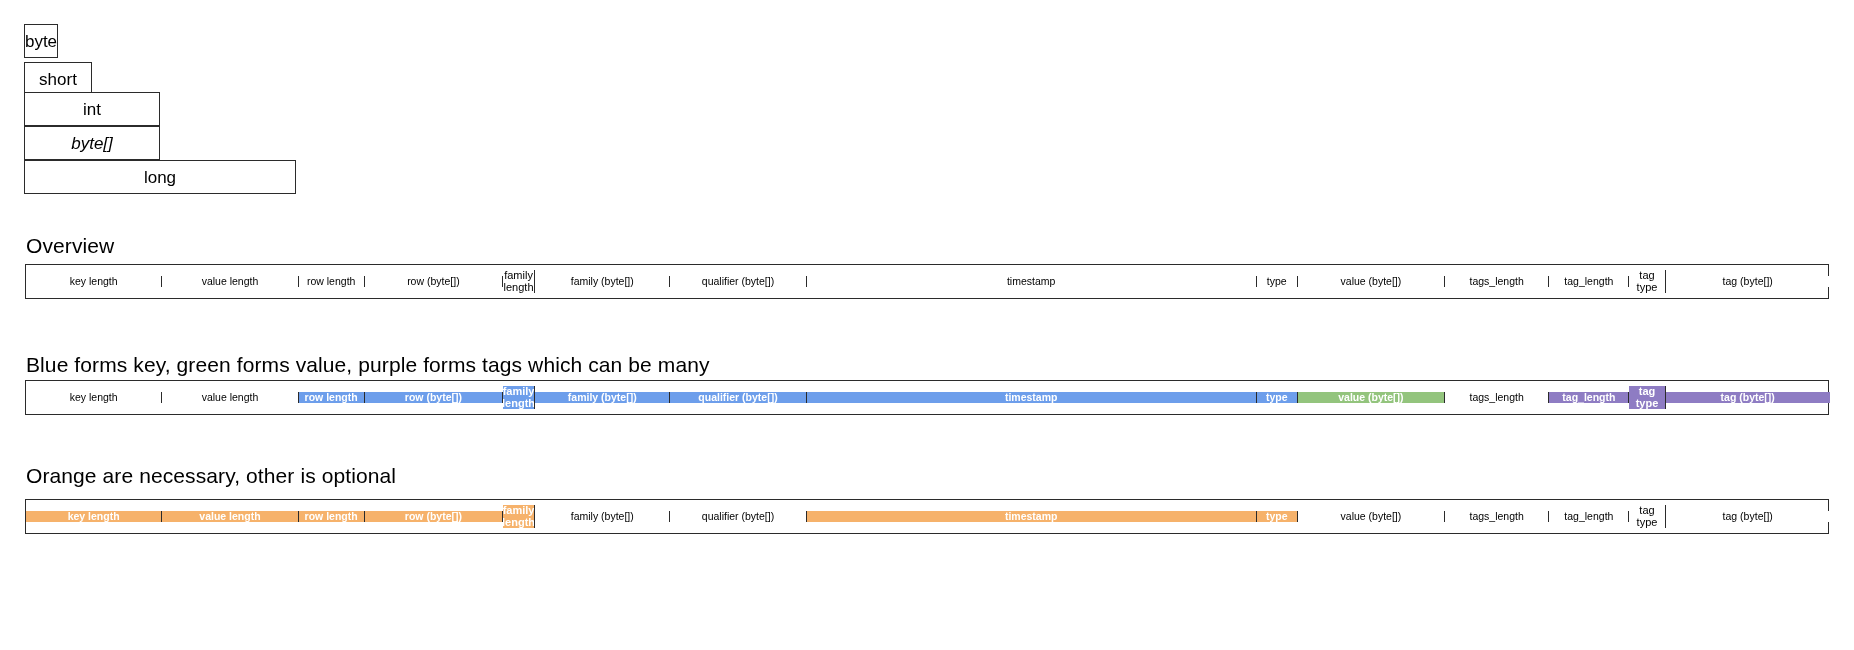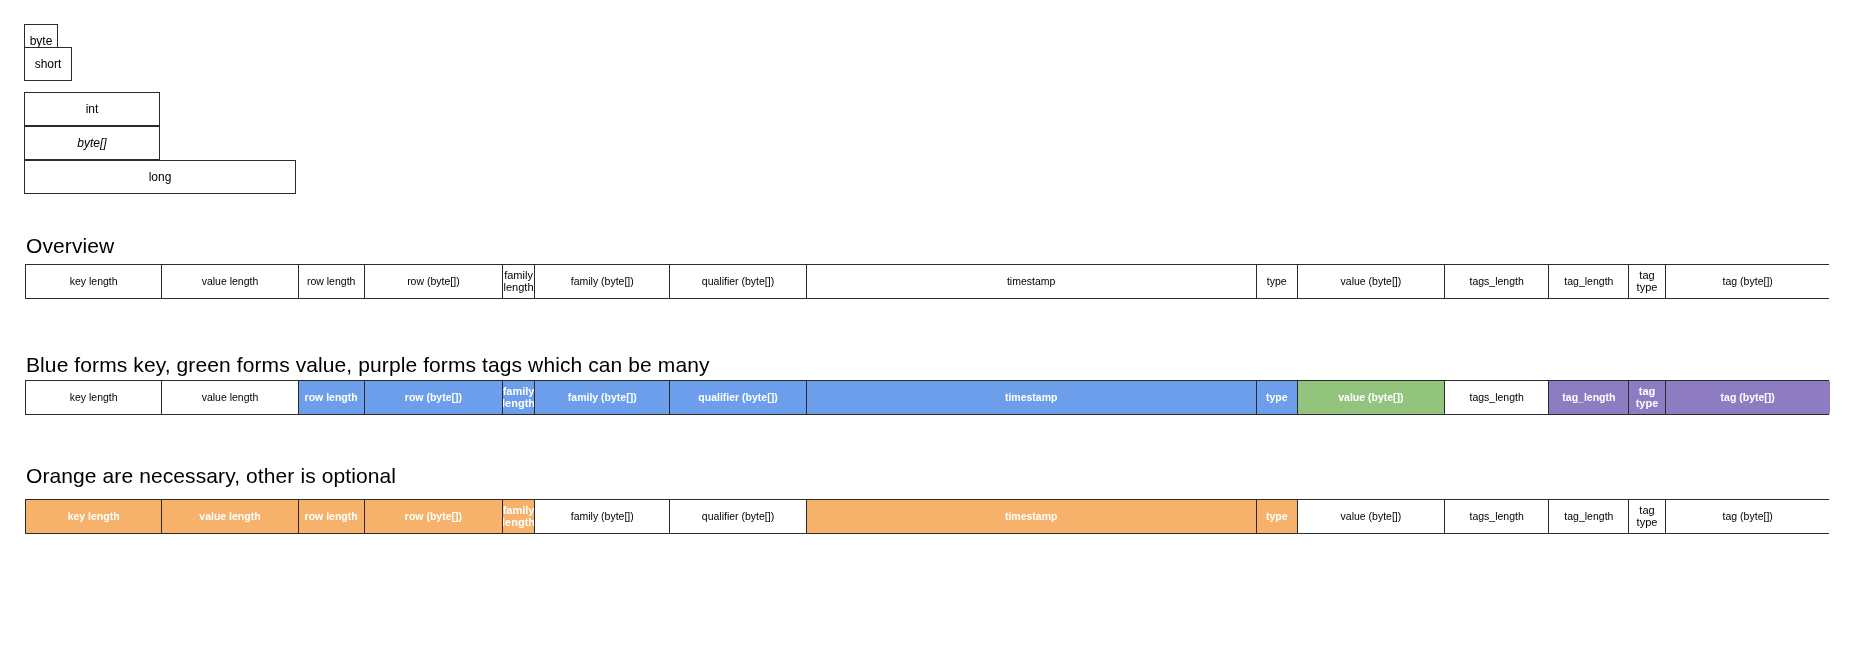--- a/index.html
+++ b/index.html
@@ -23,27 +23,27 @@
     top: 24px;
   }
   .legend-box {
     position: absolute;
     box-sizing: border-box;
     border: 1.6px solid #2b2b2b;
     background: #ffffff;
     display: flex;
     align-items: center;
     justify-content: center;
-    font-size: 12px;
+    font-size: 17px;
     line-height: 1;
     color: #000;
     white-space: nowrap;
   }
   .lb-byte   { left: 0px;   top: 0px;   width: 34px;  height: 34px; }
-  .lb-short  { left: 0px;   top: 23px;  width: 48px;  height: 34px; }
+  .lb-short  { left: 0px;   top: 38px;  width: 68px;  height: 34px; }
   .lb-int    { left: 0px;   top: 68px;  width: 136px; height: 34px; }
   .lb-bytes  { left: 0px;   top: 102px; width: 136px; height: 34px; font-style: italic; }
   .lb-long   { left: 0px;   top: 136px; width: 272px; height: 34px; }
 
   
   .section-title {
     position: absolute;
     left: 26px;
     font-size: 21px;
     font-weight: 400;
@@ -58,20 +58,21 @@
   
   .strip {
     position: absolute;
     left: 25px;
     width: 1804px;
     height: 35px;
     display: flex;
     box-sizing: border-box;
     border: 1.6px solid #2b2b2b;
     background: #ffffff;
+    align-items: center;
   }
   #strip-overview { top: 264px; }
   #strip-colored  { top: 380px; }
   #strip-orange   { top: 499px; }
 
   .cell {
     box-sizing: border-box;
     border-right: 1.4px solid #2b2b2b;
     display: flex;
     align-items: center;

